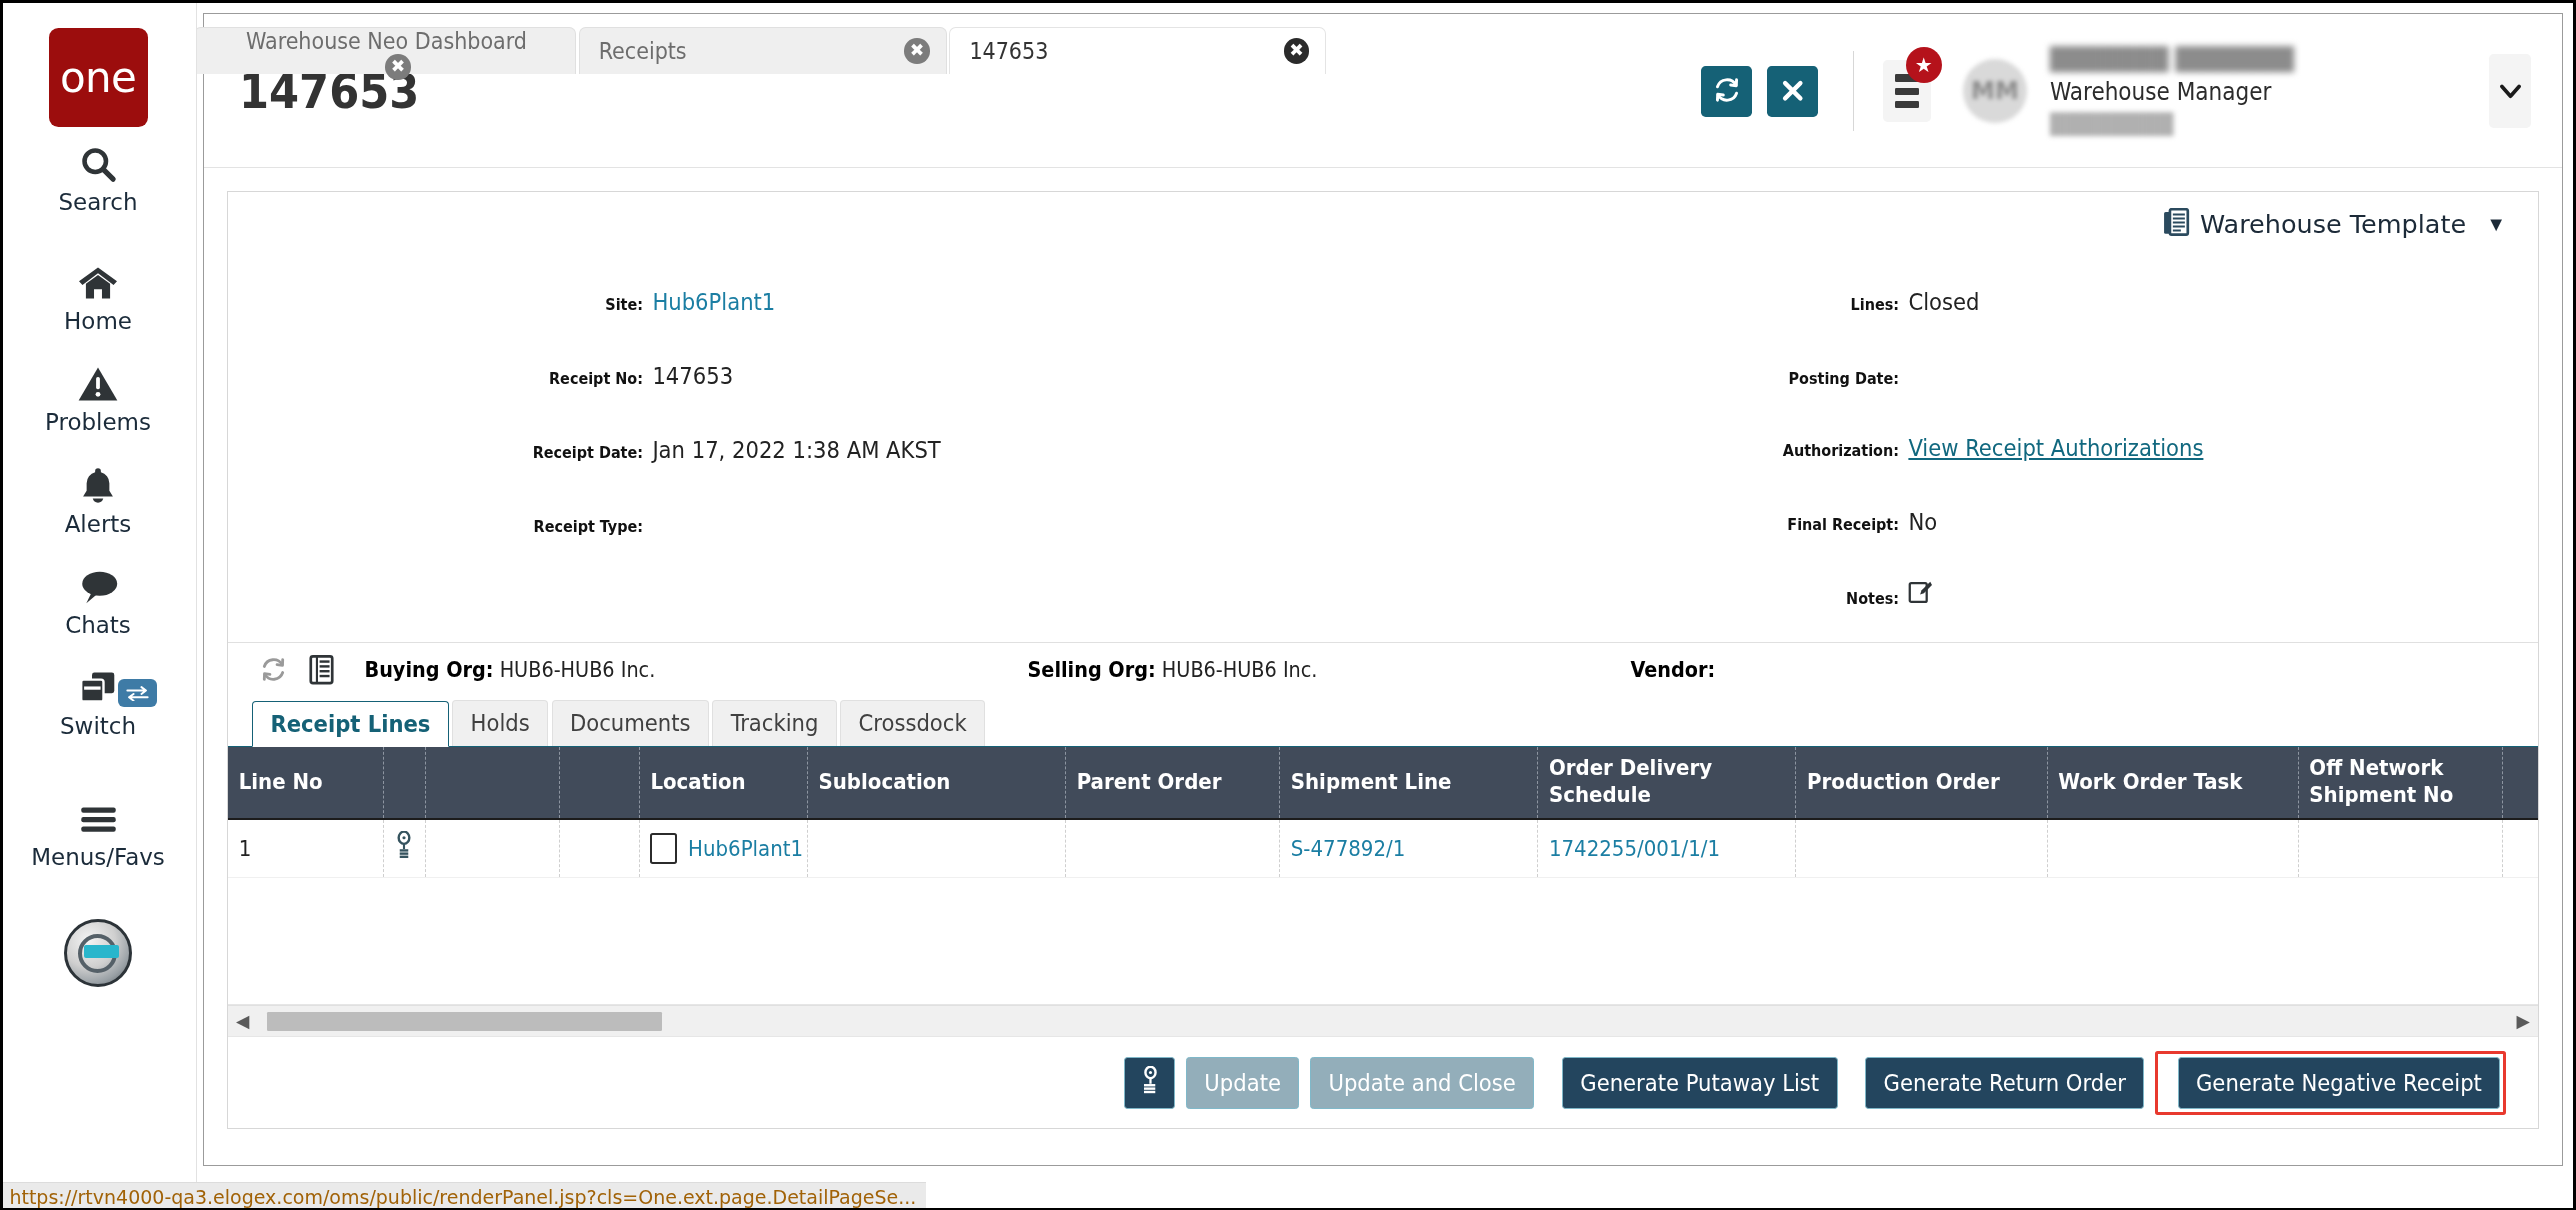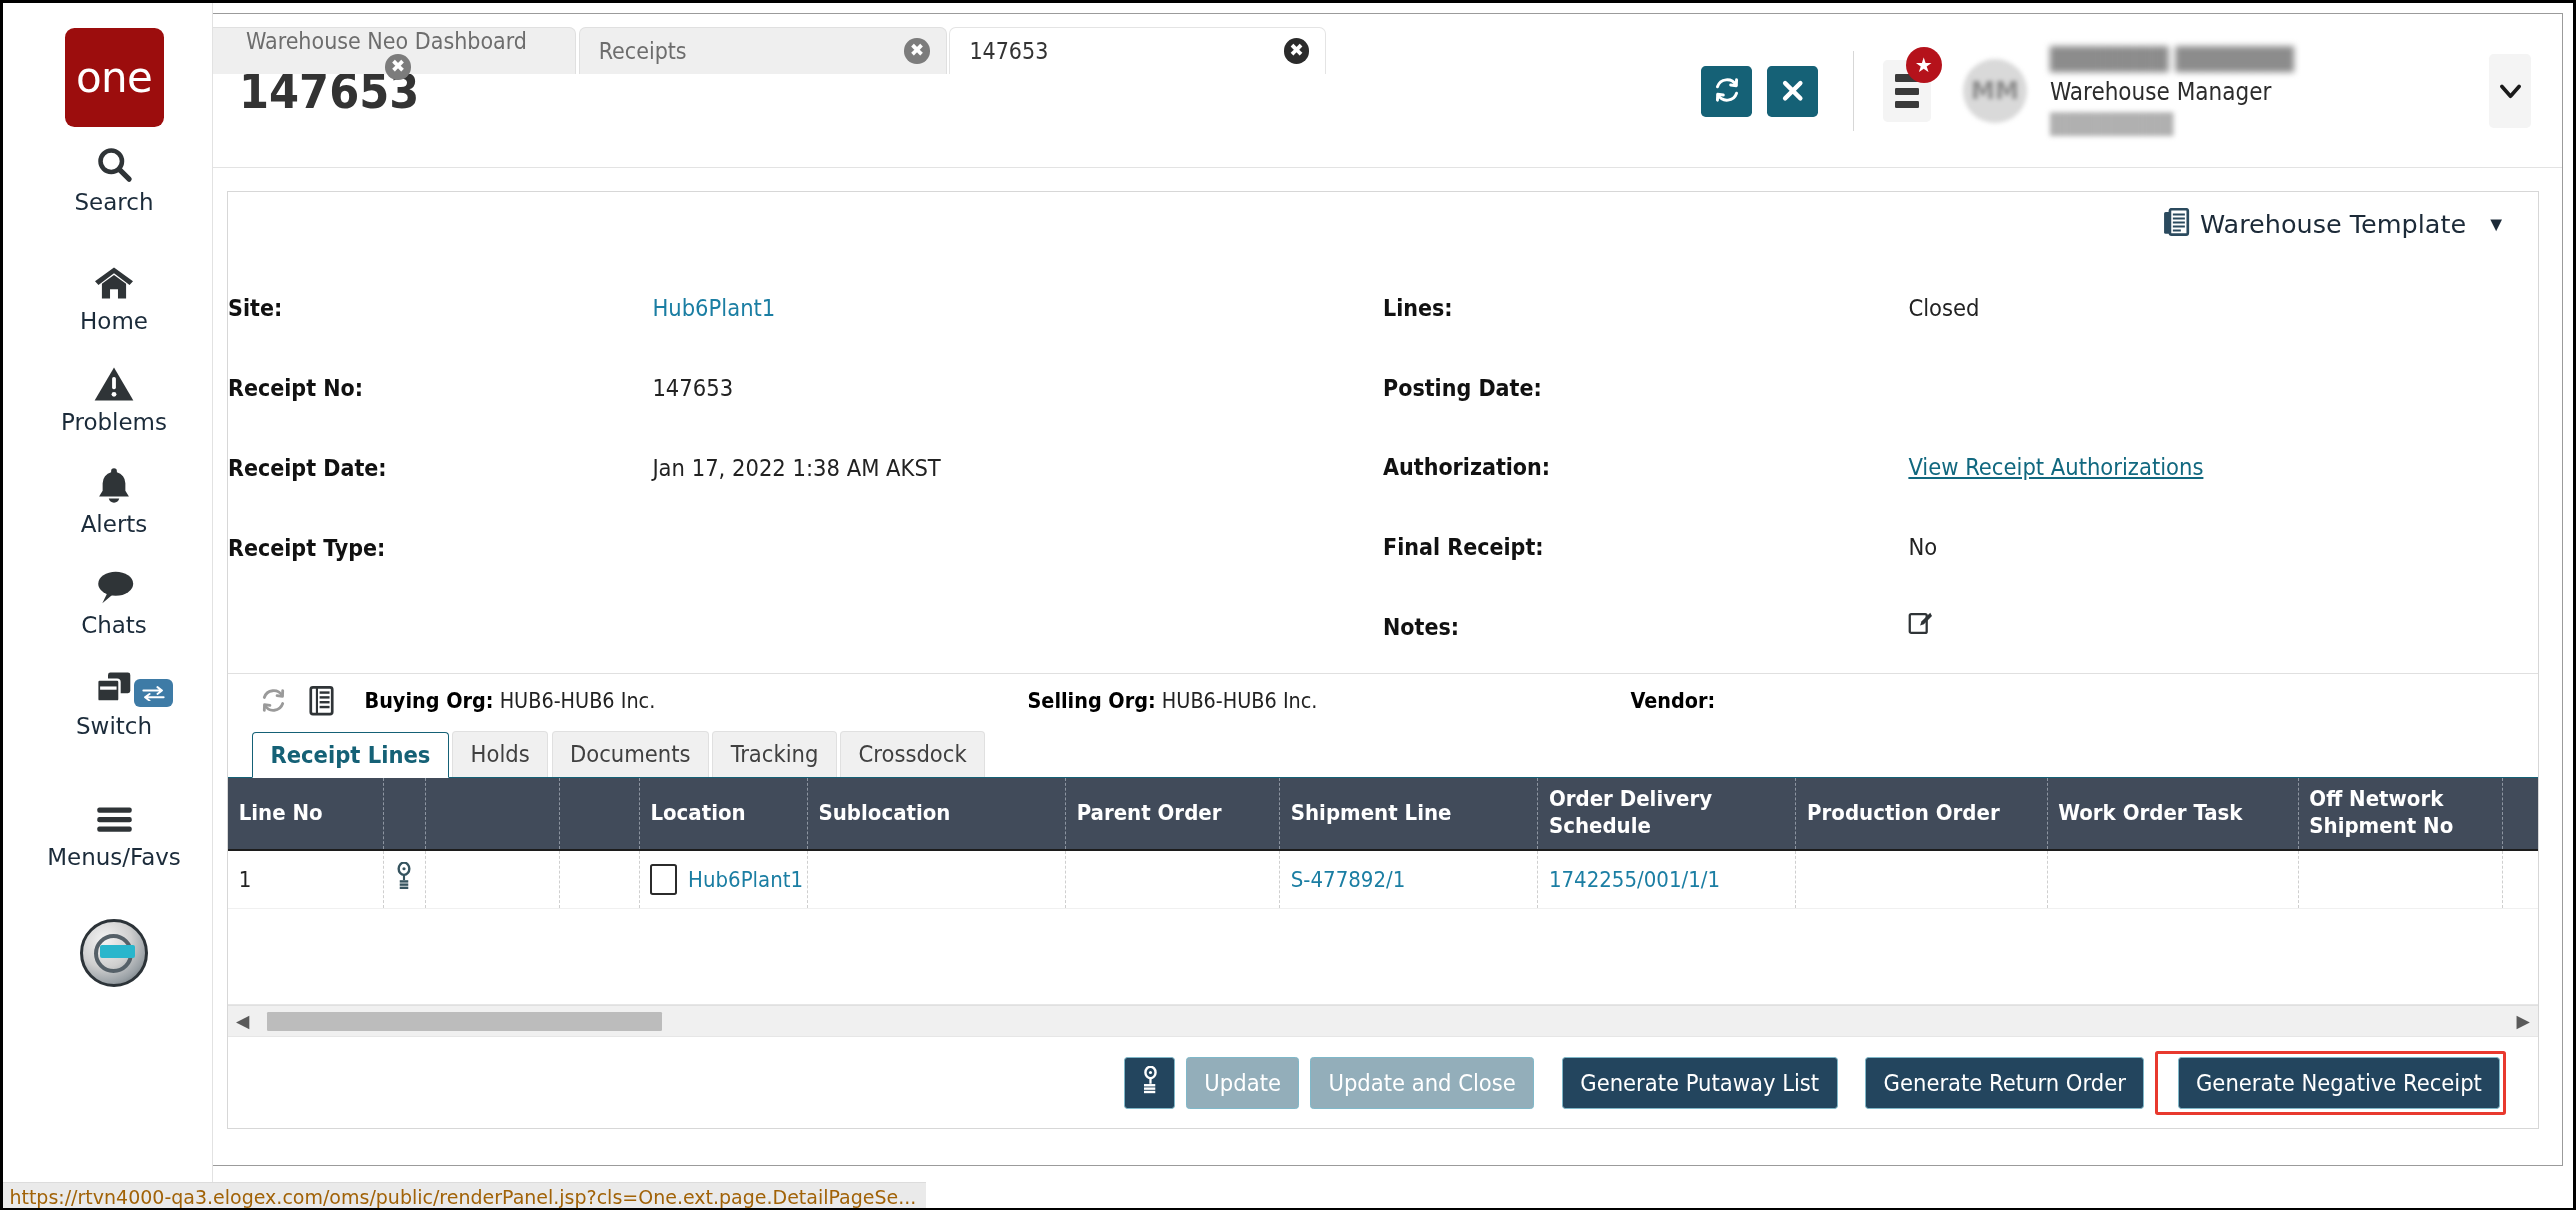--- a/index.html
+++ b/index.html
@@ -6,21 +6,21 @@
   html, body {
     width: 2576px; height: 1211px;
     background: #ffffff;
     font-family: "Liberation Sans", sans-serif;
     overflow: hidden;
   }
   body { position: relative; }
 
   
   #sidebar {
-    position: absolute; left: 16px; top: 0;
+    position: absolute; left: 0; top: 0;
     width: 197px; height: 1191px;
     background: #ffffff;
     border-right: 0.7px solid #e2e2e2;
     display: flex; flex-direction: column; align-items: center;
     z-index: 5;
   }
   #brand-logo {
     width: 99px; height: 99px; margin-top: 28px;
     background: #9c0d0d; border-radius: 9.4px;
     display: flex; align-items: center; justify-content: center;
@@ -182,22 +182,22 @@
 
   
   #detail-grid {
     display: flex; padding: 2.7px 0 14.7px 0;
   }
   .detail-col { width: 50%; }
   .detail-row {
     display: flex; align-items: baseline; margin-bottom: 17px;
   }
   .detail-label {
-    flex: 0 0 auto; text-align: left;
-    font-size: 23px; font-weight: bold; color: #111;
+    flex: 0 0 auto; text-align: right;
+    font-size: 16px; font-weight: bold; color: #111;
     font-family: "DejaVu Sans Condensed","Liberation Sans", sans-serif;
     margin-top: 36px;
   }
   #col-left .detail-label { width: 415px; }
   #col-right .detail-label { width: 516px; }
   .detail-value {
     margin-left: 9.4px; font-size: 23.5px; color: #222;
     font-family: "DejaVu Sans Condensed","Liberation Sans", sans-serif;
   }
   .detail-value.link { color: #1b7ea3; }

